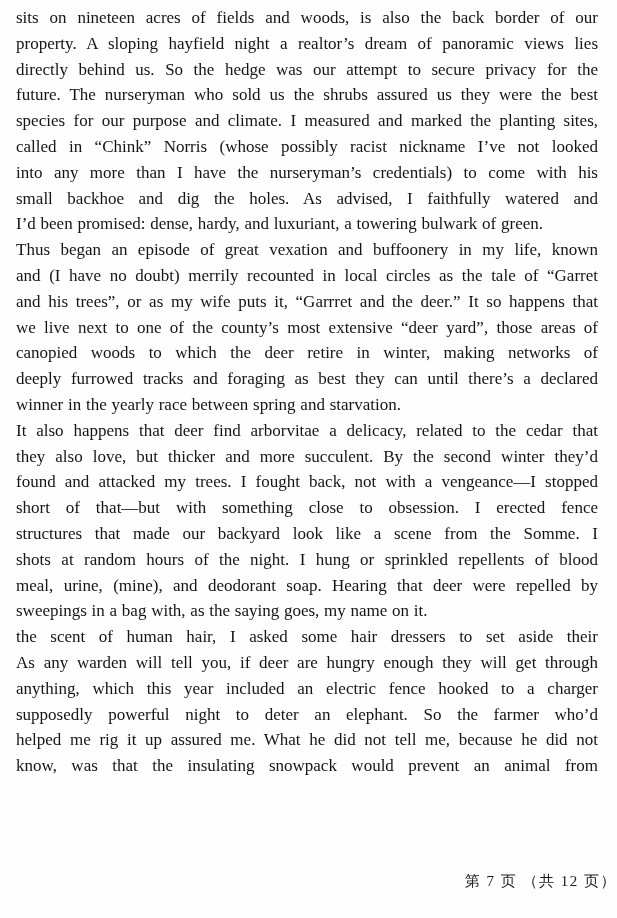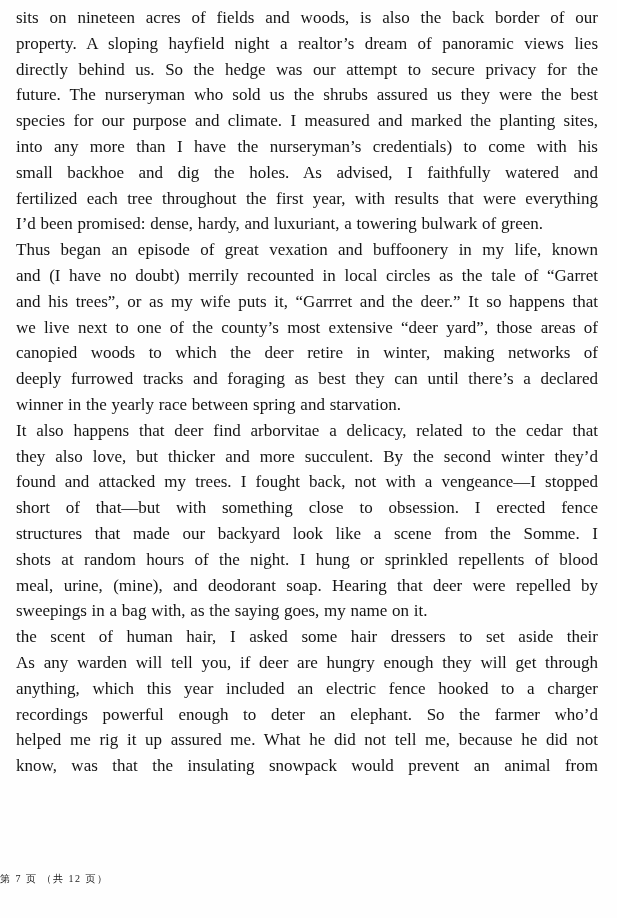--- a/index.html
+++ b/index.html
@@ -30,40 +30,40 @@
     word-spacing: 0.5px;
   }
   .line.final {
     text-align-last: left;
   }
   .footer {
     position: absolute;
     left: 0;
     top: 872px;
     width: 100%;
-    text-align: left;
-    font-size: 10px;
+    text-align: right;
+    font-size: 15px;
     letter-spacing: 1.5px;
     color: #1a1a1a;
   }
 </style>
 </head>
 <body>
 
 <div class="page">
   <div class="body-text">
       <div class="paragraph">
         <div class="line">sits on nineteen acres of fields and woods, is also the back border of our</div>
         <div class="line">property. A sloping hayfield night a realtor’s dream of panoramic views lies</div>
         <div class="line">directly behind us. So the hedge was our attempt to secure privacy for the</div>
         <div class="line">future. The nurseryman who sold us the shrubs assured us they were the best</div>
         <div class="line">species for our purpose and climate. I measured and marked the planting sites,</div>
+        <div class="line">called in “Chink” Norris (whose possibly racist nickname I’ve not looked</div>
         <div class="line">into any more than I have the nurseryman’s credentials) to come with his</div>
         <div class="line">small backhoe and dig the holes. As advised, I faithfully watered and</div>
-        <div class="line">fertilized each tree throughout the first year, with results that were everything</div>
         <div class="line final">I’d been promised: dense, hardy, and luxuriant, a towering bulwark of green.</div>
       </div>
       <div class="paragraph">
         <div class="line">Thus began an episode of great vexation and buffoonery in my life, known</div>
         <div class="line">and (I have no doubt) merrily recounted in local circles as the tale of “Garret</div>
         <div class="line">and his trees”, or as my wife puts it, “Garrret and the deer.” It so happens that</div>
         <div class="line">we live next to one of the county’s most extensive “deer yard”, those areas of</div>
         <div class="line">canopied woods to which the deer retire in winter, making networks of</div>
         <div class="line">deeply furrowed tracks and foraging as best they can until there’s a declared</div>
         <div class="line final">winner in the yearly race between spring and starvation.</div>
@@ -75,19 +75,19 @@
         <div class="line">short of that—but with something close to obsession. I erected fence</div>
         <div class="line">structures that made our backyard look like a scene from the Somme. I</div>
         <div class="line">shots at random hours of the night. I hung or sprinkled repellents of blood</div>
         <div class="line">meal, urine, (mine), and deodorant soap. Hearing that deer were repelled by</div>
         <div class="line final">sweepings in a bag with, as the saying goes, my name on it.</div>
         <div class="line">the scent of human hair, I asked some hair dressers to set aside their</div>
       </div>
       <div class="paragraph">
         <div class="line">As any warden will tell you, if deer are hungry enough they will get through</div>
         <div class="line">anything, which this year included an electric fence hooked to a charger</div>
-        <div class="line">recordings powerful enough to deter an elephant. So the farmer who’d</div>
+        <div class="line">supposedly powerful night to deter an elephant. So the farmer who’d</div>
         <div class="line">helped me rig it up assured me. What he did not tell me, because he did not</div>
         <div class="line">know, was that the insulating snowpack would prevent an animal from</div>
       </div>
     </div>
   <div class="footer">第 7 页 （共 12 页）</div>
 </div>
 
 </body></html>

